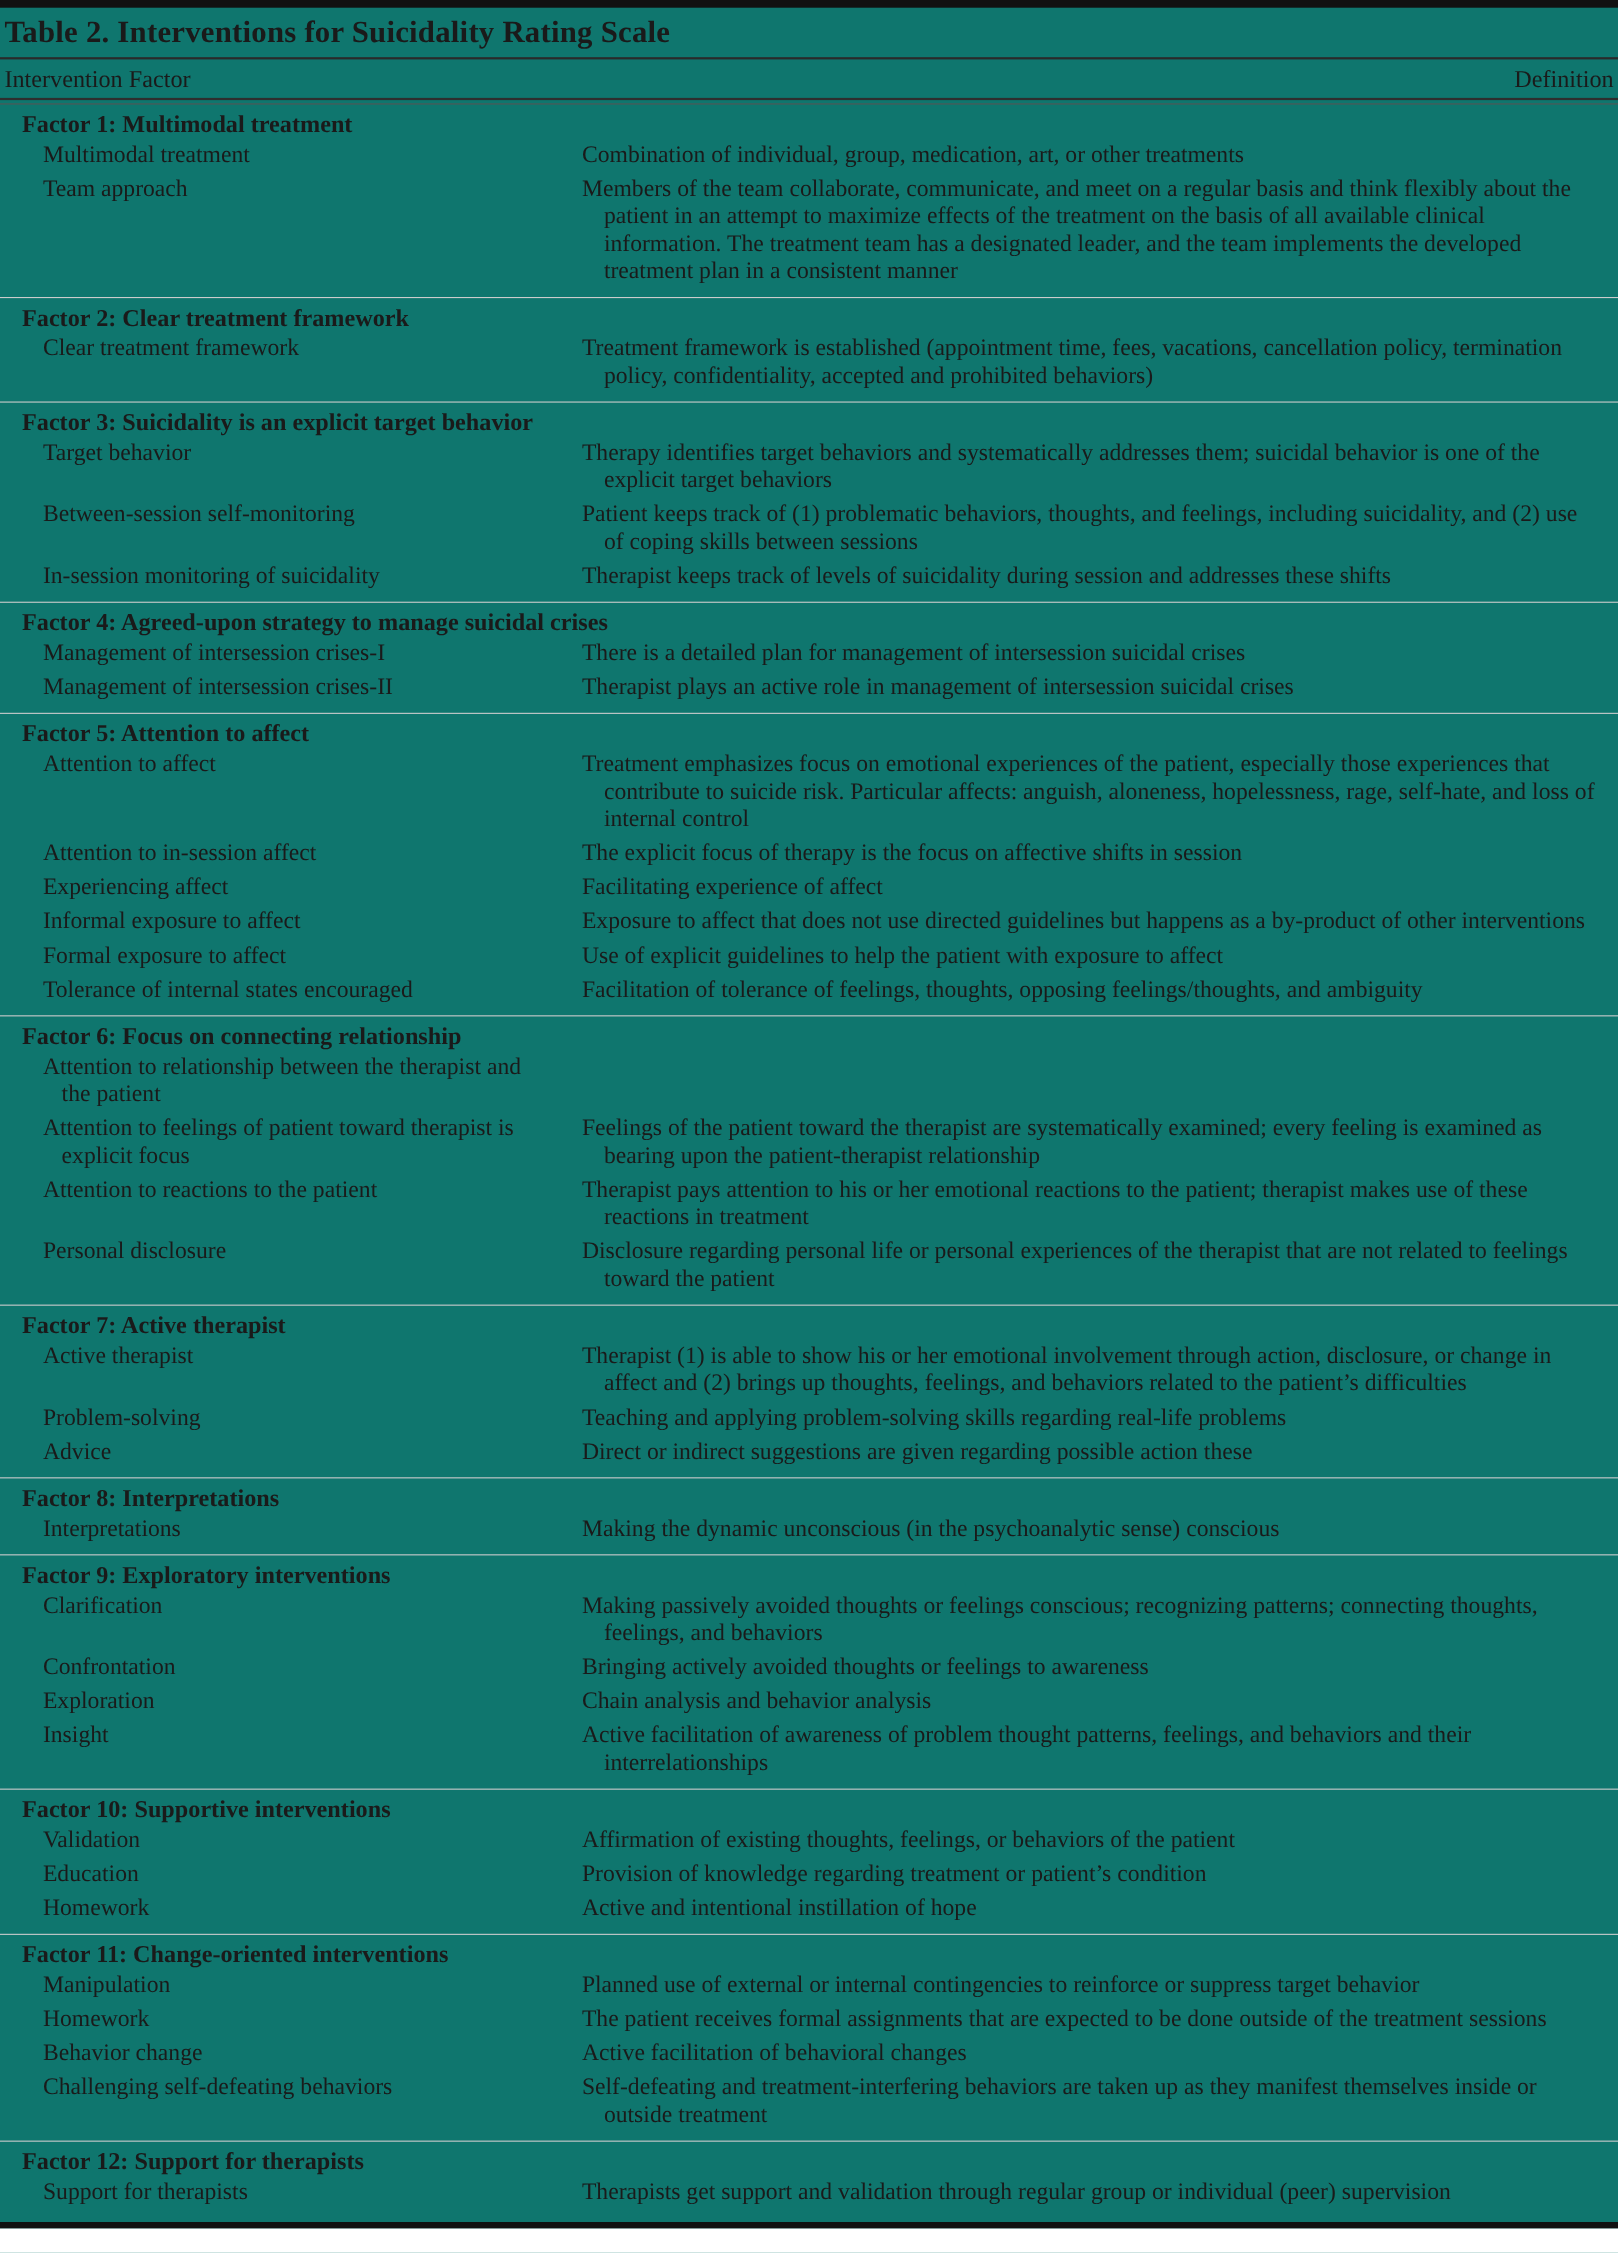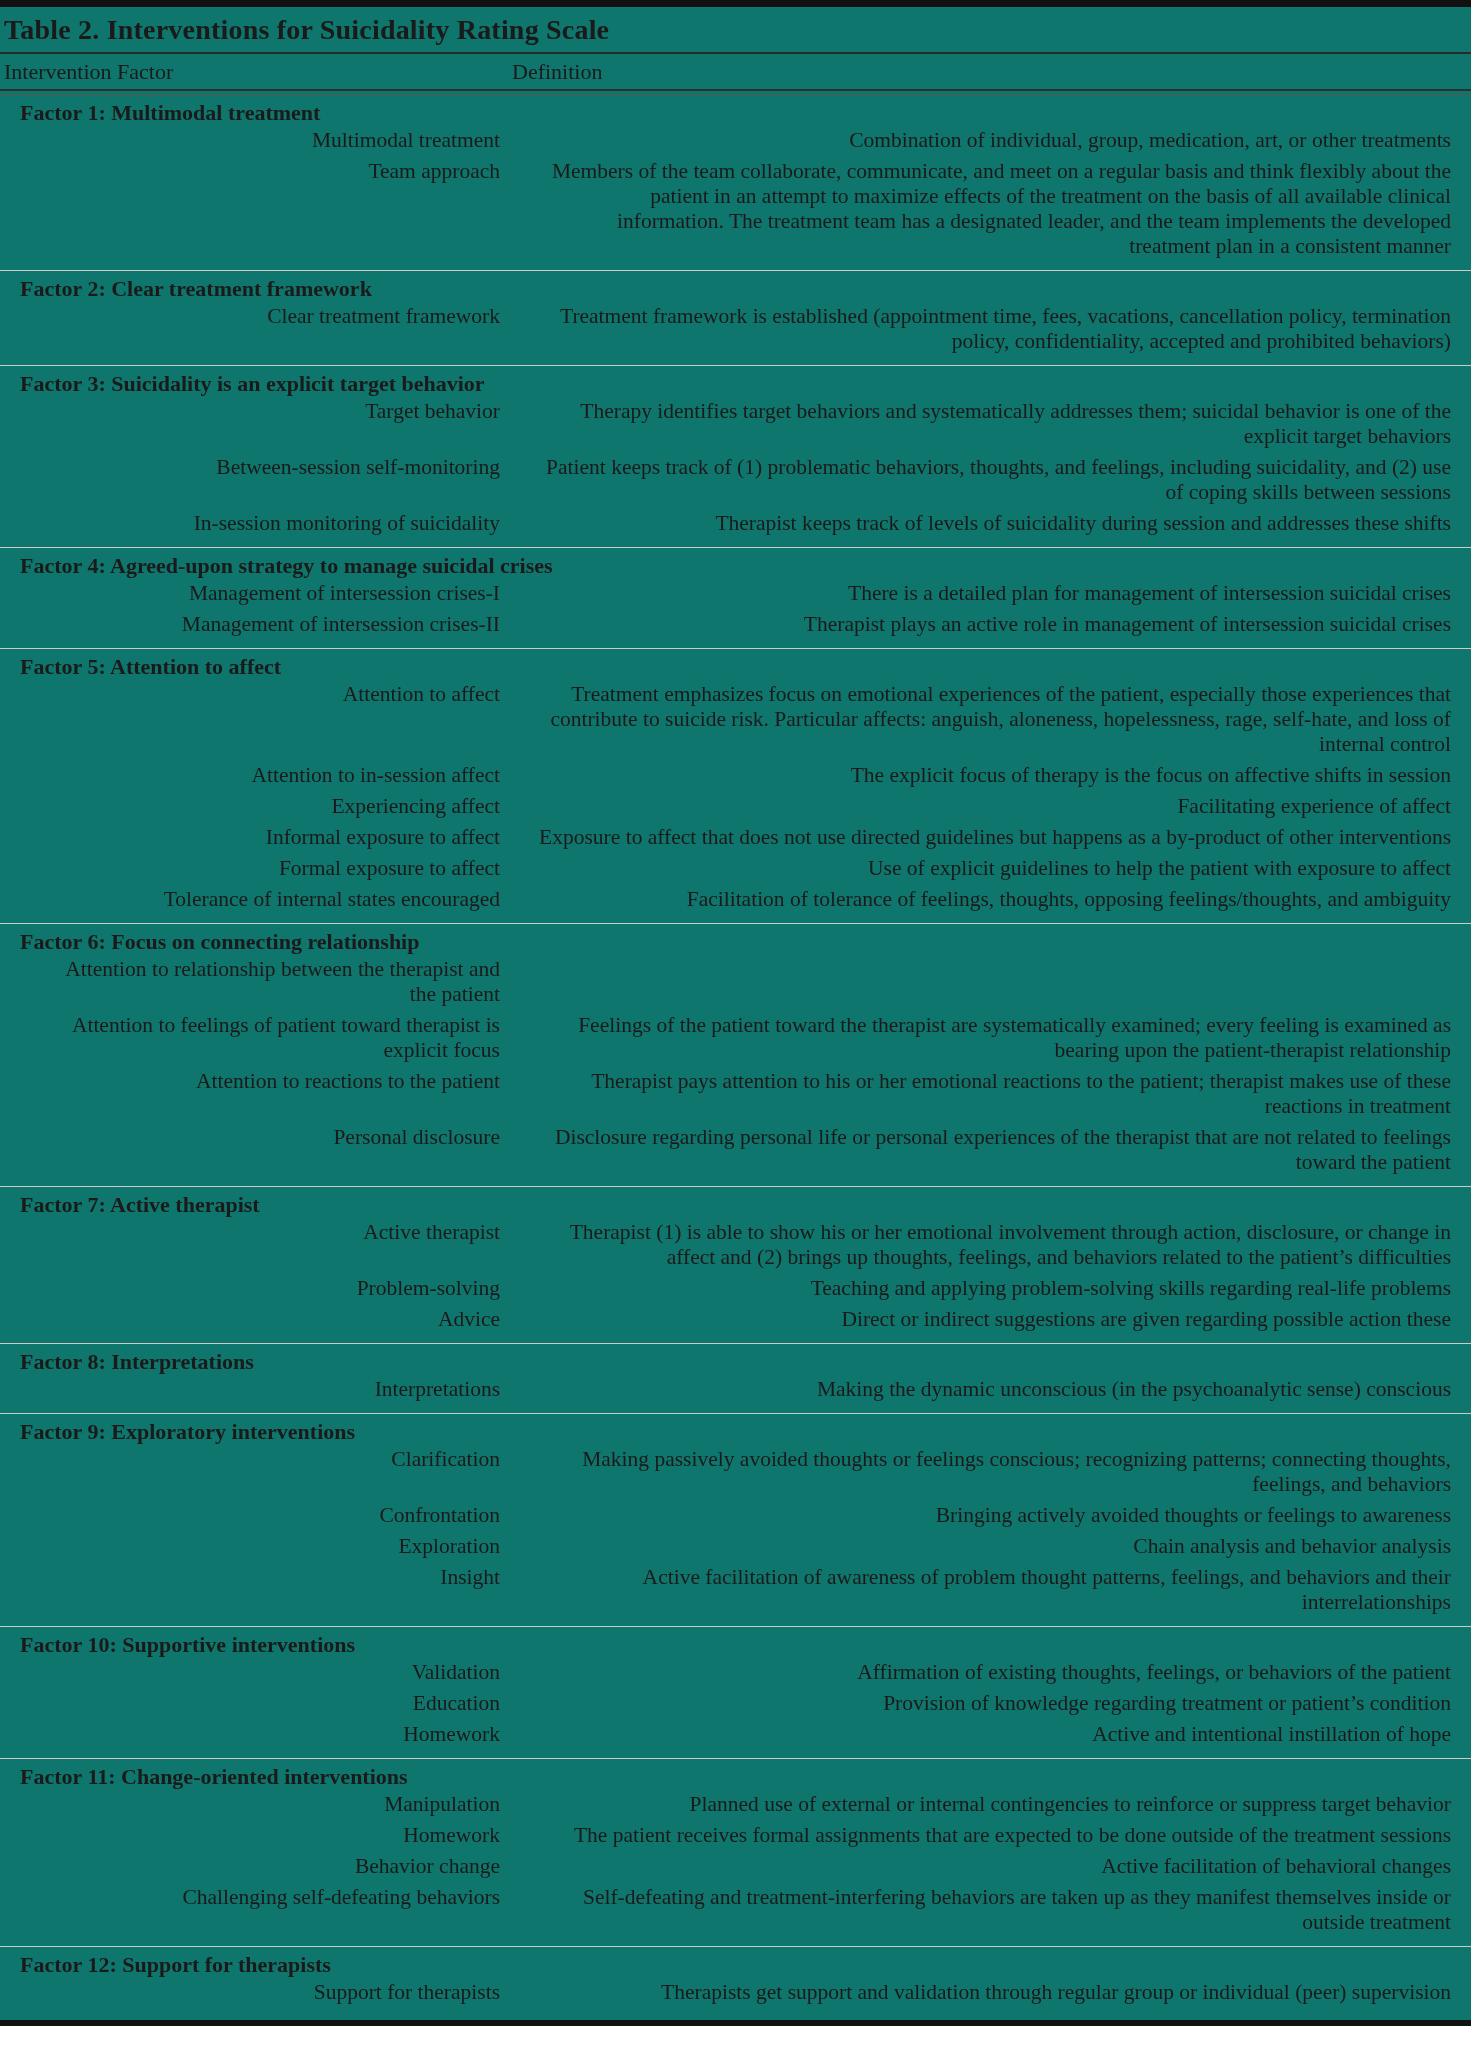--- a/index.html
+++ b/index.html
@@ -19,39 +19,38 @@
     border-bottom:2px solid #2a2a2a;
     letter-spacing:0.2px;
   }
   .head-row {
     display:grid;
     grid-template-columns:508px 1fr;
     font-size:22px;
     padding:5px 4px 4px 4px;
     border-radius:16px;
   }
-  .head-def { text-align:left; }
+  .head-def { text-align:right; }
   .double-rule {
     height:3px;
     border-top:2px solid #2e2e2e;
     border-bottom:1px solid #555;
   }
   .section { border-top:1px solid #cccccc; padding:4px 0 5px 16px; }
   .section:first-of-type { border-top:none; }
   .factor-header {
     font-weight:bold;
     font-size:22px;
     padding:1px 4px 2px 4px;
     line-height:26px;
   }
   .row {
     display:grid;
     grid-template-columns:508px 1fr;
     margin:0 18px 6px 0;
-    text-align:right;
   }
   .cell-label {
     font-size:21.5px;
     line-height:25px;
     padding-left:40px;
     text-indent:-17px;
     padding-right:24px;
     box-sizing:border-box;
   }
   .cell-def {

